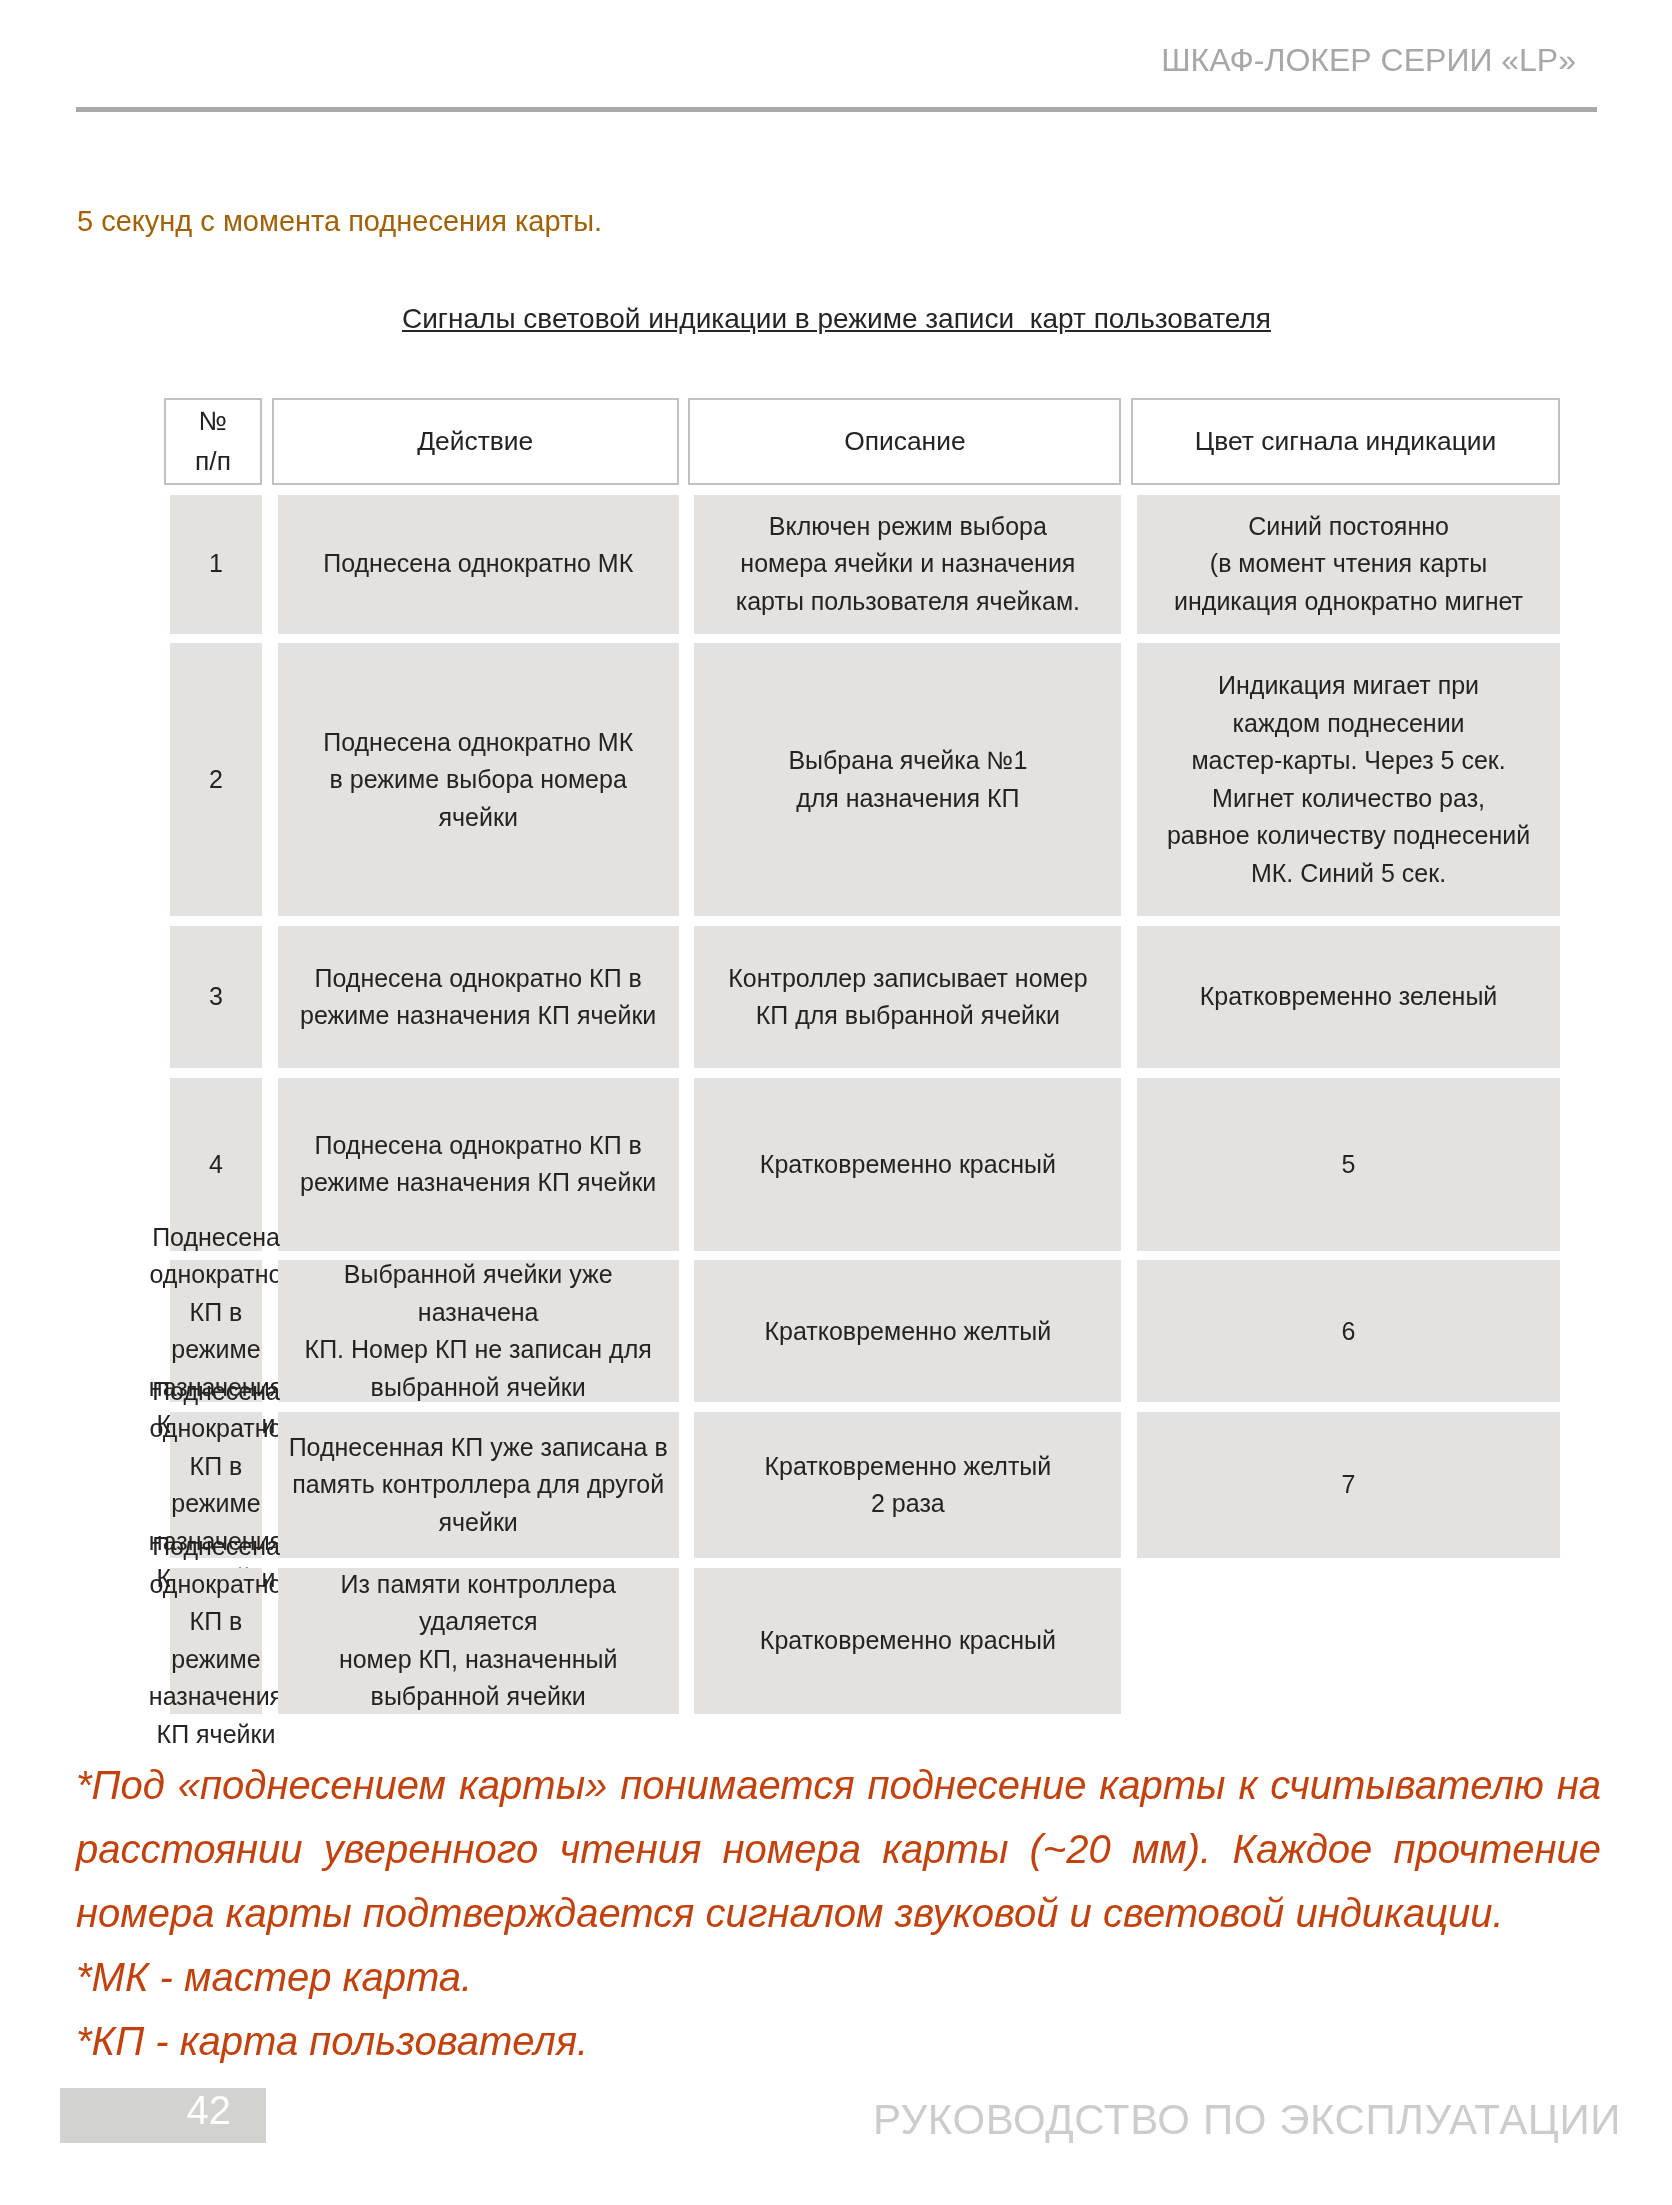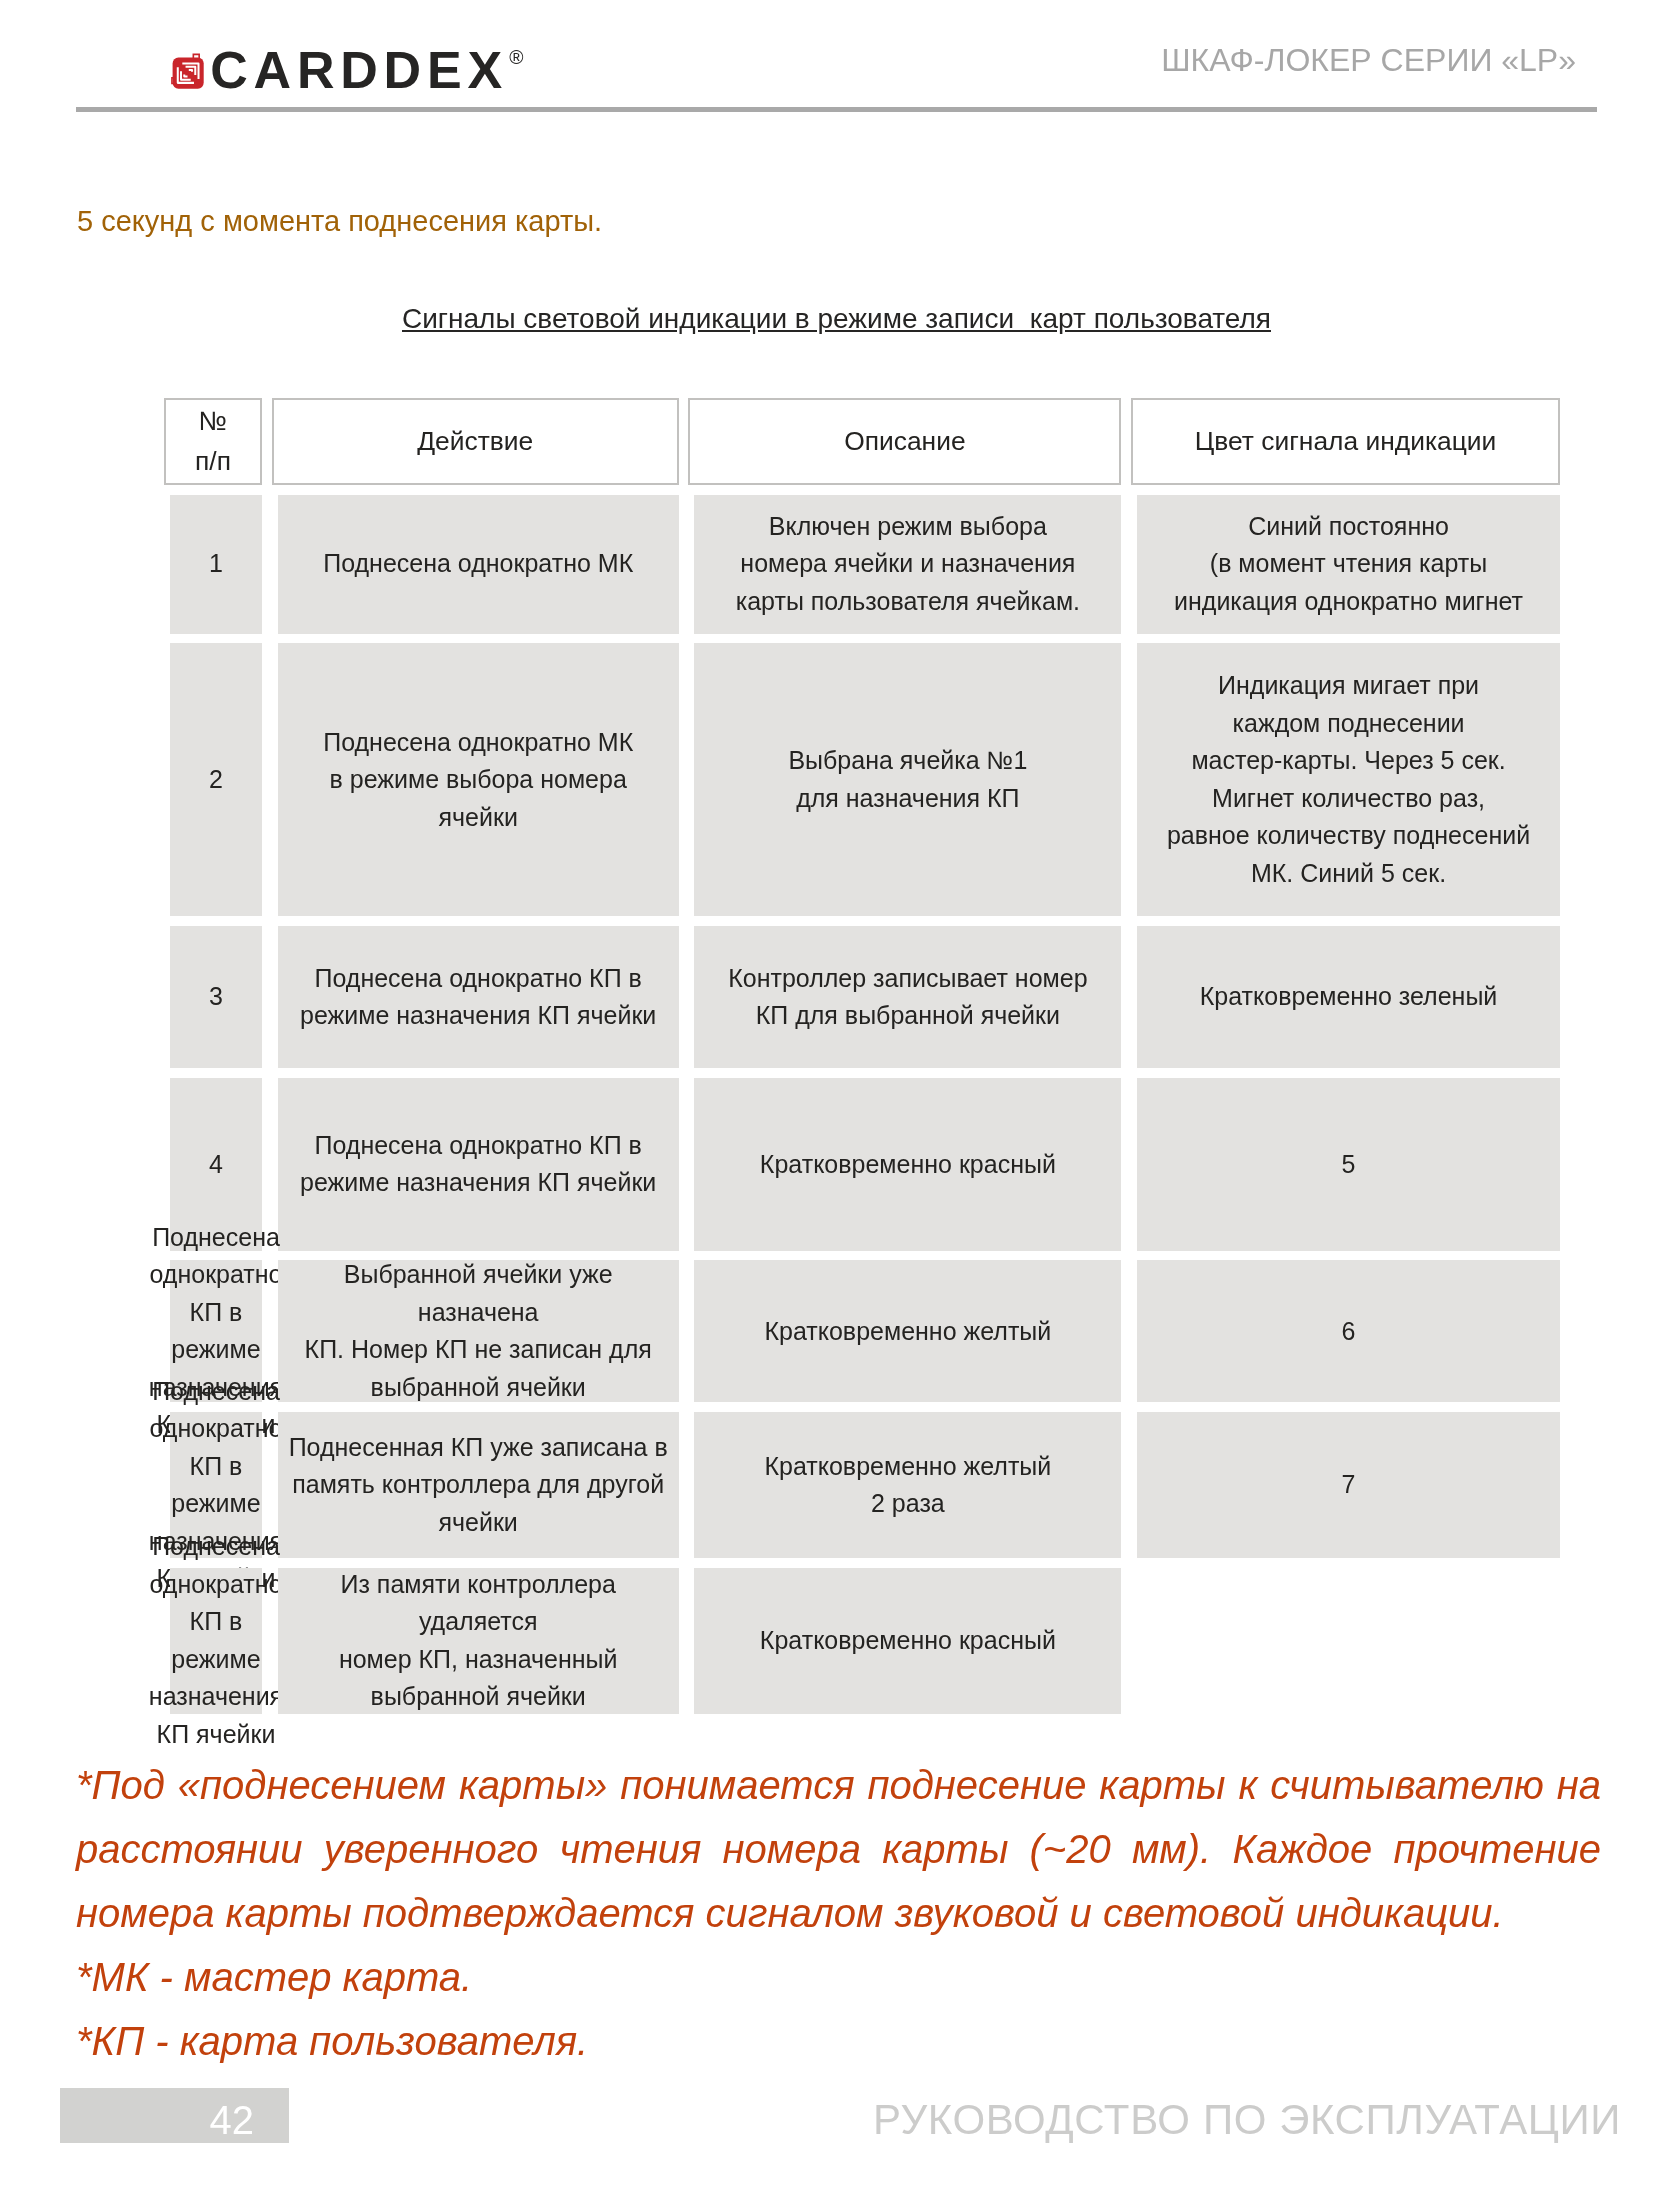--- a/index.html
+++ b/index.html
@@ -53,58 +53,36 @@
   
   .footnotes {
     position:absolute; left:76px; right:72px; top:1753px;
     font-style:italic; font-size:40px; line-height:1.6; color:#c2410c;
   }
   .footnotes .fn-par { text-align:justify; margin:0; }
   .footnotes .fn-line { margin:0; }
 
   
   .footer-box {
-    position:absolute; left:60px; top:2088px; width:229px; height:55px;
+    position:absolute; left:60px; top:2088px; width:206px; height:55px;
     background:#d2d2d0; color:#ffffff;
-    display:flex; align-items:flex-end; justify-content:flex-end;
+    display:flex; align-items:flex-start; justify-content:flex-end;
     padding-right:35px; box-sizing:border-box;
     font-size:40px;
   }
   .footer-label {
     position:absolute; right:52px; top:2096px;
     font-size:42px; color:#cccccb; letter-spacing:0.6px; white-space:pre;
   }
 </style>
 </head>
 <body>
 
 <div class="page">
 
-  <div class="logo-group">
-    <svg class="logo-icon" viewBox="0 0 54 60" xmlns="http://www.w3.org/2000/svg">
-
-      <path d="M36 12 V2 h9 v12" fill="#ffffff" stroke="#c9252b" stroke-width="2.5"></path>
-      <path d="M12 38 H3 v9 h12" fill="#ffffff" stroke="#c9252b" stroke-width="2.5"></path>
-
-      <rect x="4" y="7" width="48" height="48" rx="9" fill="#c9252b"></rect>
-
-      <g fill="none" stroke="#ffffff" stroke-width="3.1" stroke-linejoin="round">
-        <path d="M19 16 H44 V40"></path>
-        <path d="M24 21 H39 V34"></path>
-        <path d="M29 26 H34 V29"></path>
-      </g>
-
-      <g fill="none" stroke="#ffffff" stroke-width="3.1" stroke-linejoin="round">
-        <path d="M12 22 V46 H37"></path>
-        <path d="M17 28 V41 H32"></path>
-        <path d="M22 33 V36 H27"></path>
-      </g>
-    </svg>
-    <div class="brand"><span>CARDDEX</span><span class="reg-mark">®</span></div>
-  </div>
 
   <div class="series-title">ШКАФ-ЛОКЕР СЕРИИ «LP»</div>
   <div class="header-rule"></div>
 
   <div class="intro">5 секунд с момента поднесения карты.</div>
   <div class="table-caption">Сигналы световой индикации в режиме записи  карт пользователя</div>
 
   <div class="signals-table">
 
     <div class="cell head">№

